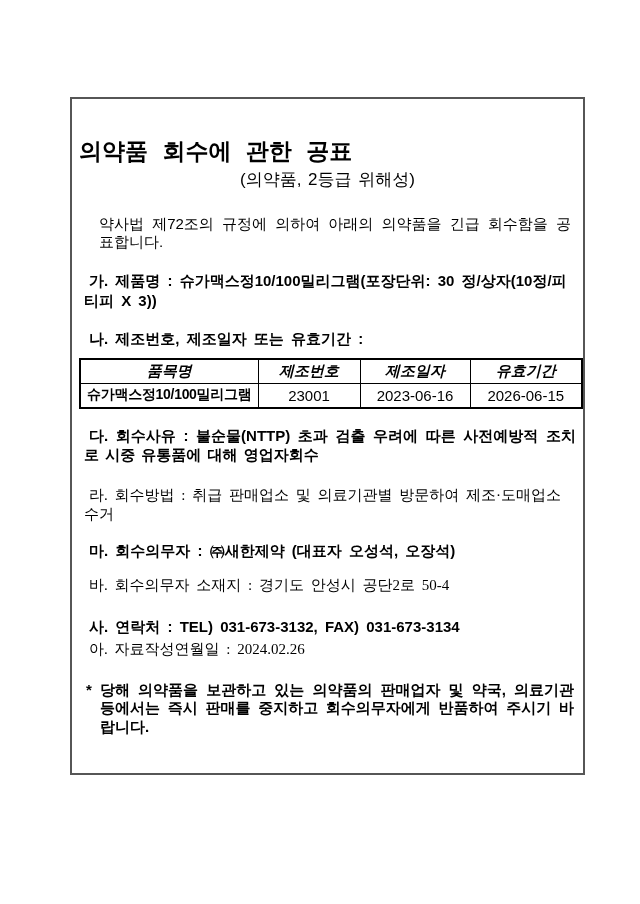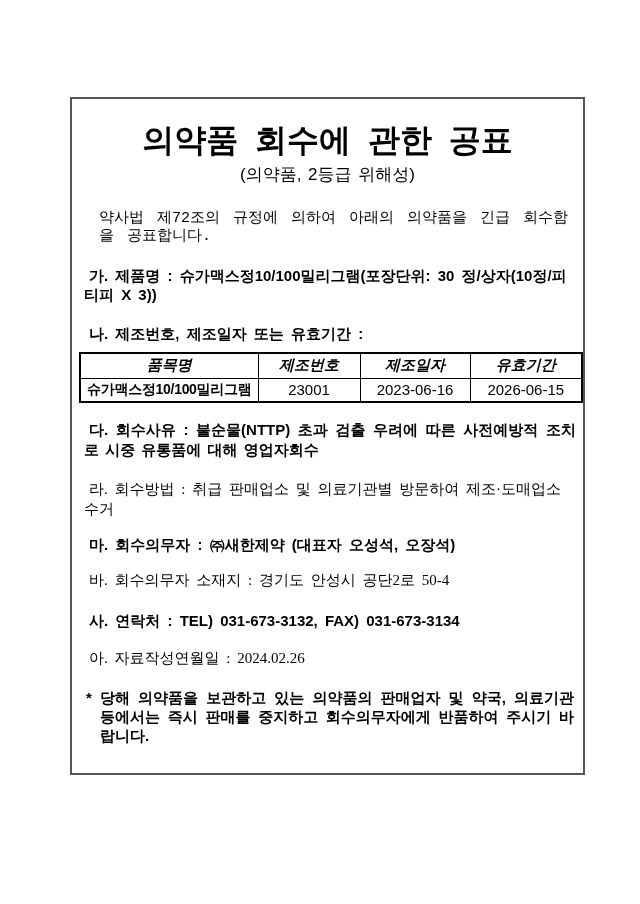--- a/index.html
+++ b/index.html
@@ -13,36 +13,36 @@
   }
   .doc-box {
     position: absolute;
     left: 70px; top: 97px;
     width: 515px; height: 678px;
     border: 2px solid #565656;
     background: #ffffff;
     padding: 0 7px;
   }
   .title {
-    margin-top: 25px;
-    text-align: center;
-    font-size: 32px;
+    margin-top: 40px;
+    text-align: left;
+    font-size: 23px;
     font-weight: bold;
     word-spacing: 8px;
     line-height: 1.05;
   }
   .subtitle {
     margin-top: 5px;
     text-align: center;
     font-size: 17px;
     font-weight: normal;
     word-spacing: 2px;
   }
   .intro {
-    font-family: Liberation Mono, monospace;
+    font-family: Liberation Sans, sans-serif;
     font-size: 15px;
     margin: 24px 0 0;
     padding-left: 20px;
     word-spacing: 4px;
     line-height: 1.2;
   }
   .item {
     font-size: 15px;
     line-height: 1.3;
     margin: 20px 0 0;
@@ -58,21 +58,21 @@
   .item.wrap {
     text-align: justify;
     margin-top: 17px;
     word-spacing: 2px;
   }
   [data-name="item-lot-label"] { margin-top: 19px; }
   [data-name="item-recall-method"] { margin-top: 21px; }
   [data-name="item-recall-obligor"] { margin-top: 16px; }
   [data-name="item-obligor-address"] { margin-top: 16px; }
   [data-name="item-contact"] { margin-top: 21px; }
-  [data-name="item-date-prepared"] { margin-top: 18px; }
+  [data-name="item-date-prepared"] { margin-top: 4px; }
   .lot-table {
     border-collapse: collapse;
     margin: 9px auto 0;
     table-layout: fixed;
     width: 502px;
     border: 2px solid #000000;
   }
   .lot-table th, .lot-table td {
     border: 1px solid #000000;
     text-align: center;

